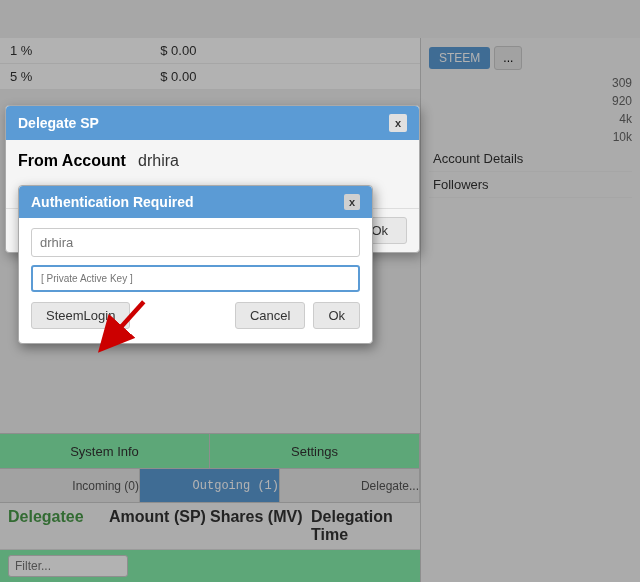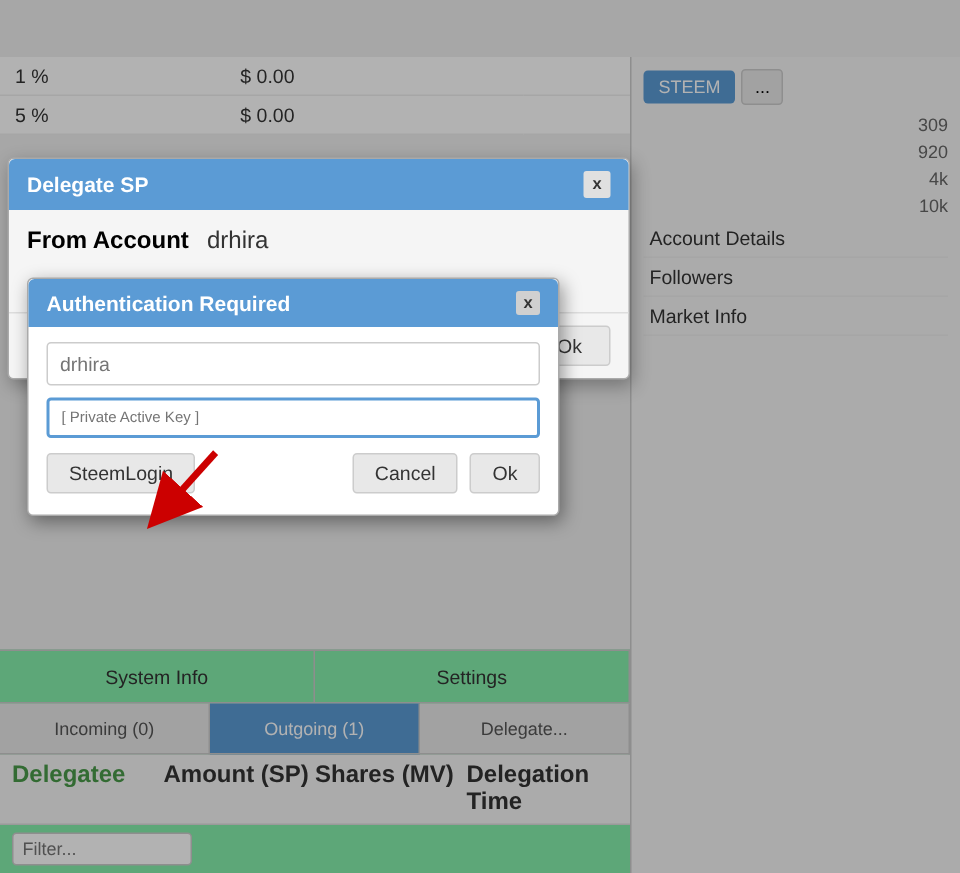--- a/index.html
+++ b/index.html
@@ -113,30 +113,31 @@
 
     .tabs-row {
       display: flex;
       height: 34px;
       background: #e8e8e8;
     }
     .tab-btn {
       flex: 1;
       display: flex;
       align-items: center;
-      justify-content: center;
+      justify-content: flex-end;
       font-size: 12px;
       color: #555;
       cursor: pointer;
       border-right: 1px solid #ccc;
       border-bottom: 1px solid #ccc;
     }
     .tab-btn.active {
       background: #5b9bd5;
       color: white;
+      font-family: Liberation Mono, monospace;
     }
 
     .delegate-table-header {
       display: flex;
       padding: 5px 8px;
       background: #f5f5f5;
       border-bottom: 1px solid #ddd;
     }
     .delegate-table-header span {
       flex: 1;
@@ -454,23 +455,20 @@
     <div style="text-align:right;font-size:12px;color:#666;padding:2px 0;">309</div>
     <div style="text-align:right;font-size:12px;color:#666;padding:2px 0;">920</div>
     <div style="text-align:right;font-size:12px;color:#666;padding:2px 0;">4k</div>
     <div style="text-align:right;font-size:12px;color:#666;padding:2px 0;">10k</div>
     <div class="right-item">
       <span>Account Details</span>
     </div>
     <div class="right-item">
       <span>Followers</span>
     </div>
-    <div class="right-item">
-      <span>Market Info</span>
-    </div>
   </div>
 
 </div>
 
 <div class="modal-overlay"></div>
 
 <div class="delegate-dialog">
   <div class="dialog-title-bar">
     <span>Delegate SP</span>
     <button class="dialog-close">x</button>

